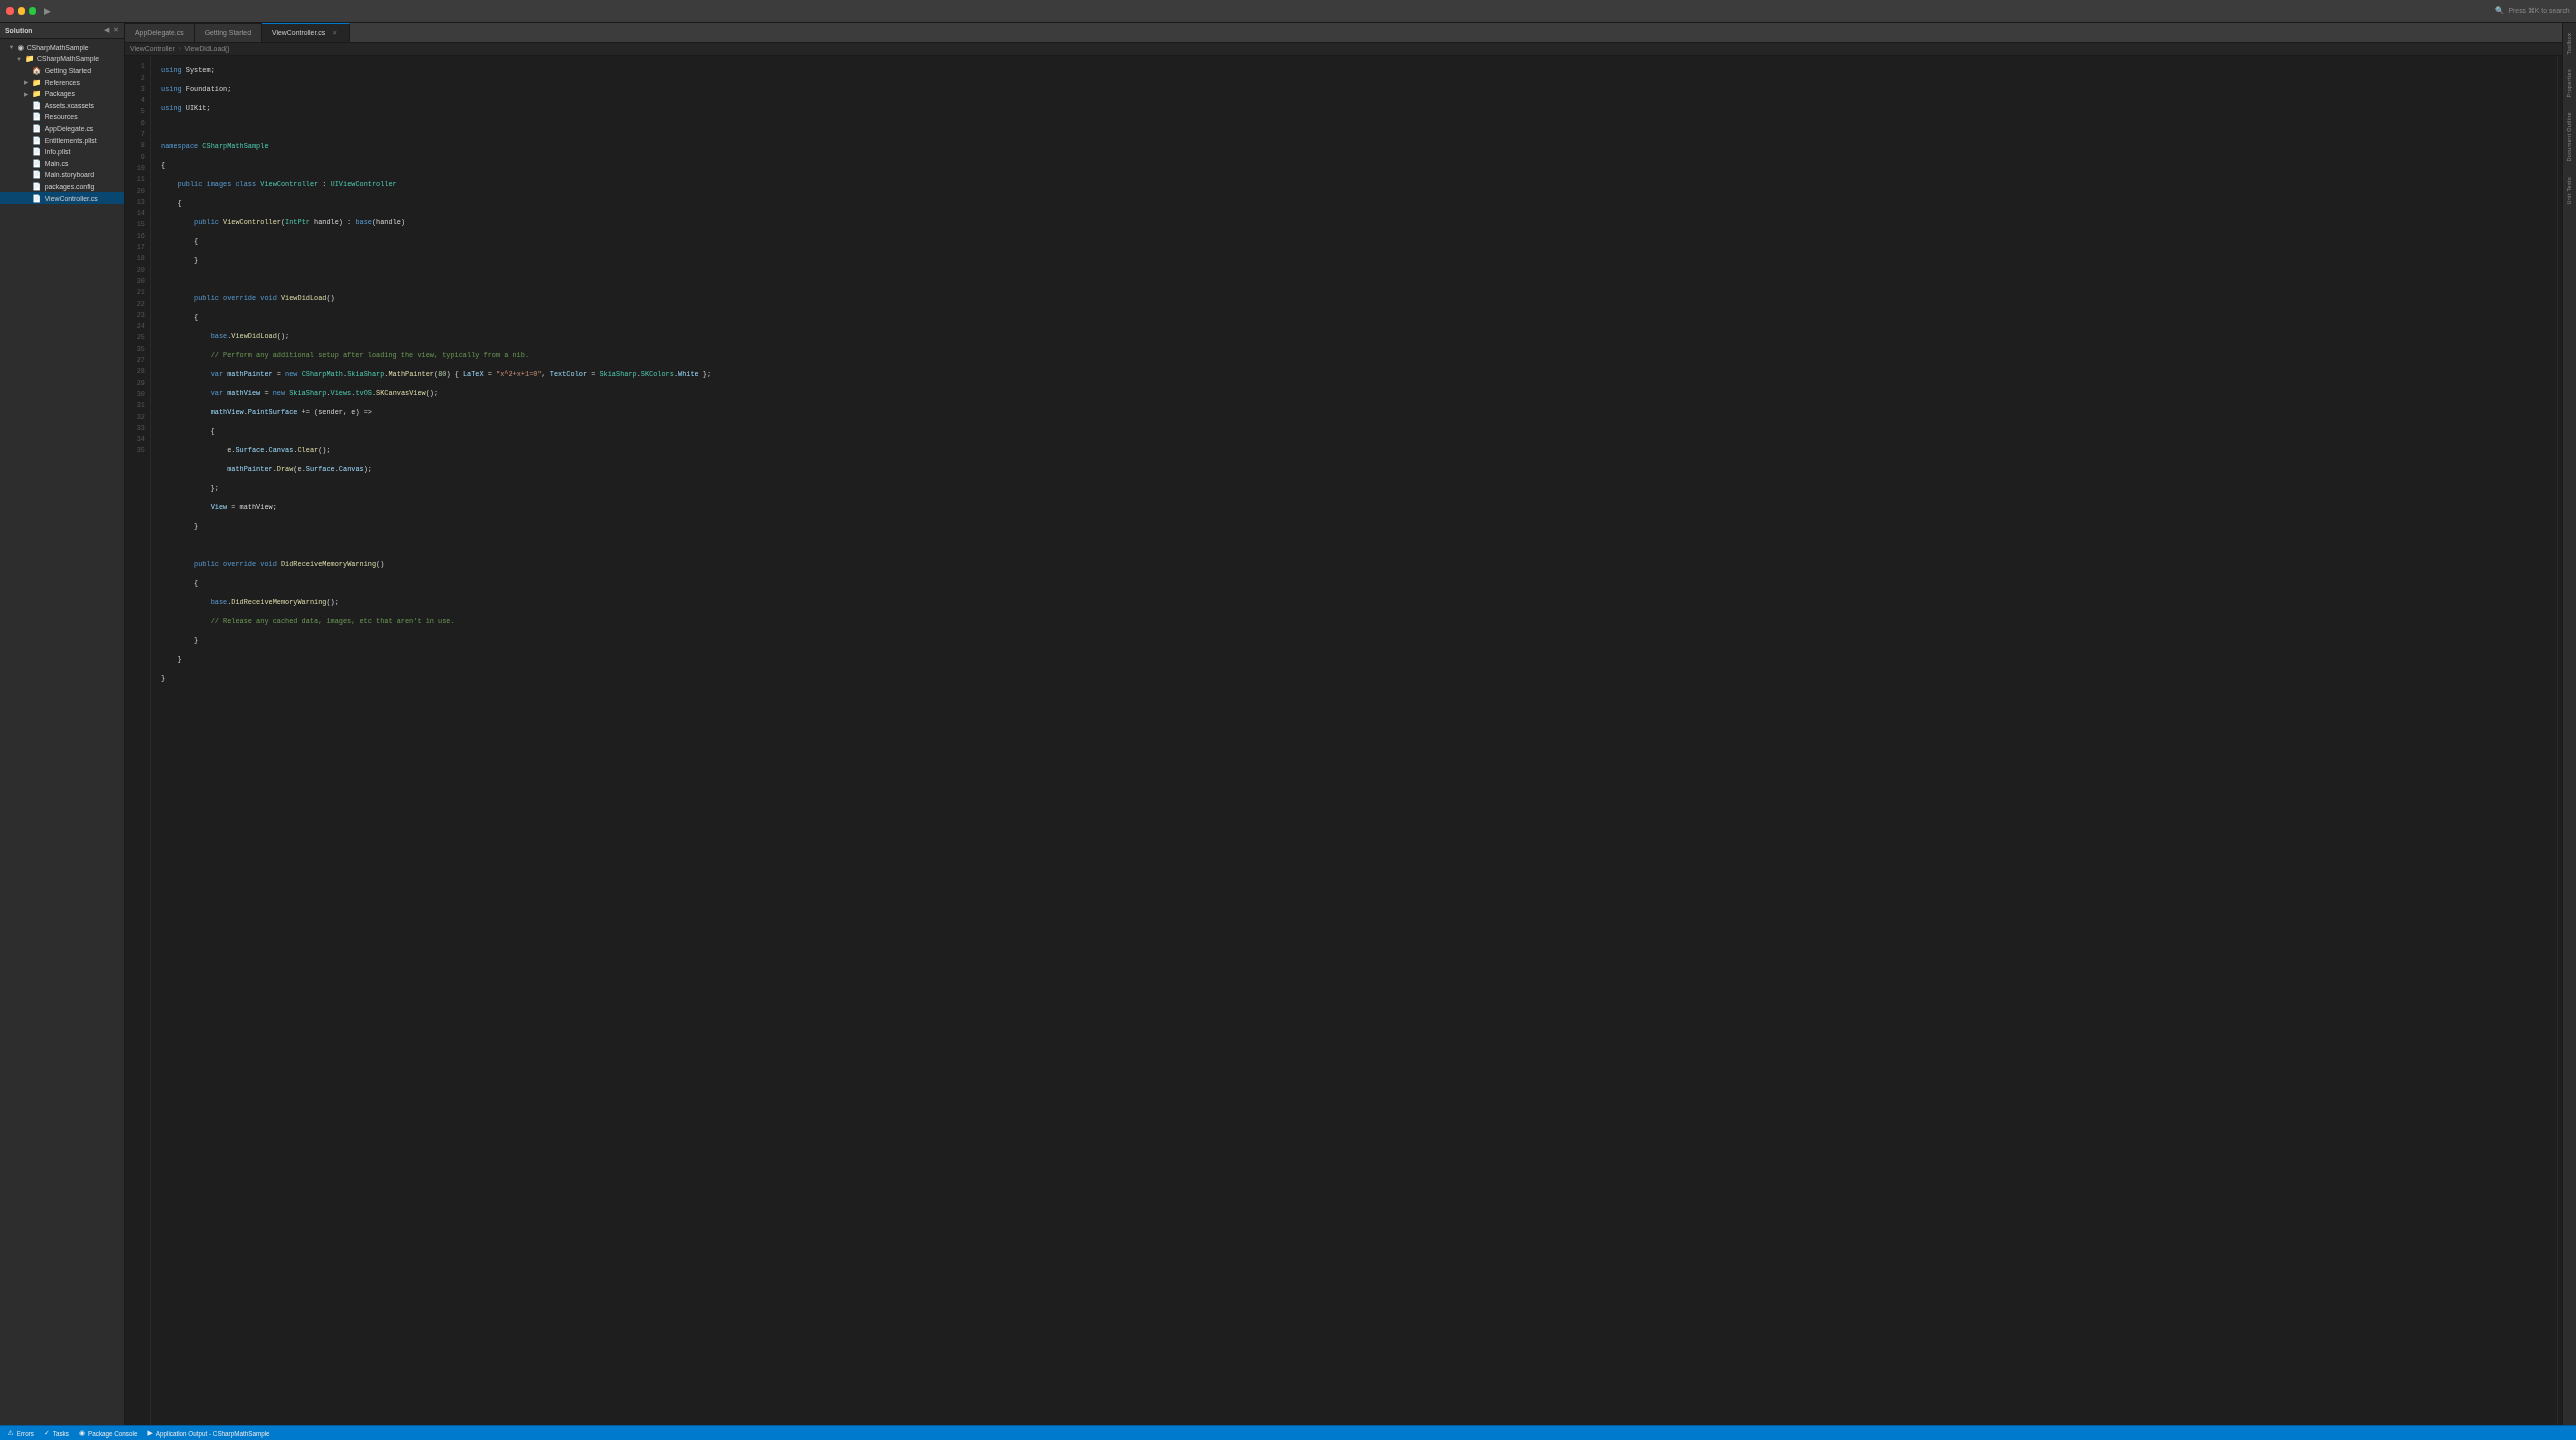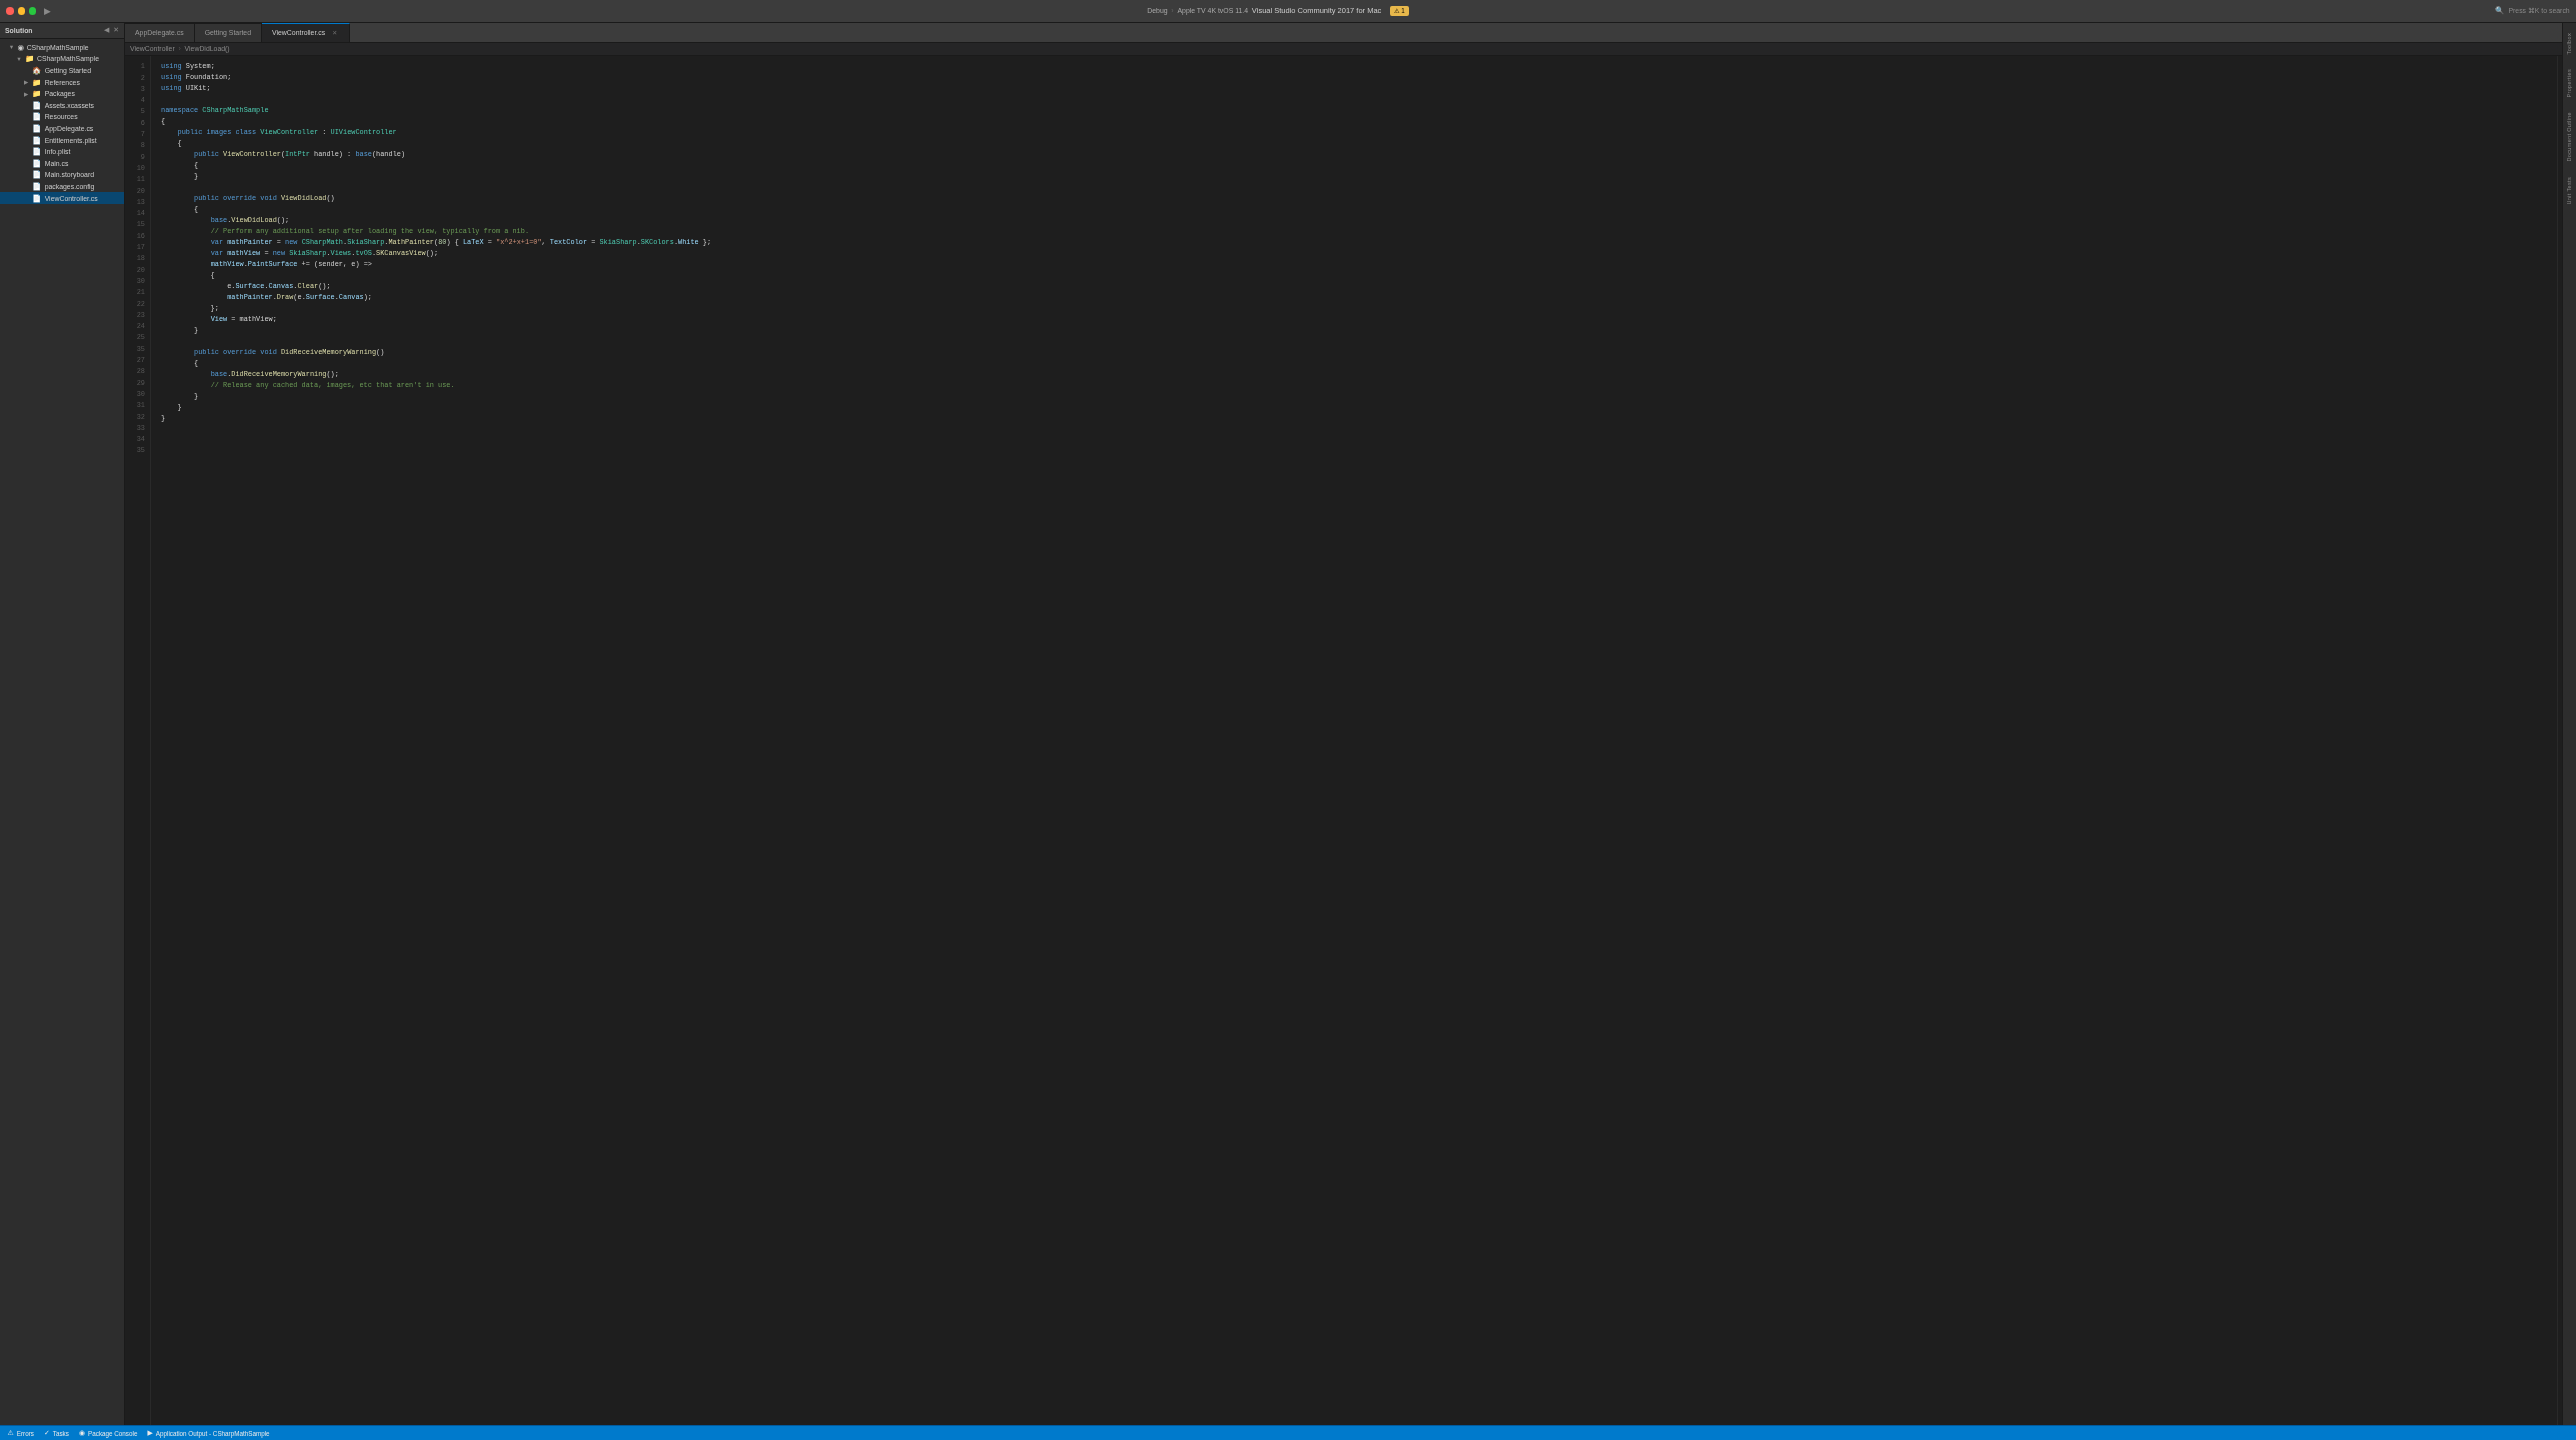--- a/index.html
+++ b/index.html
@@ -231,21 +231,21 @@
       overflow: hidden;
     }
     .line-numbers div { padding-right: 5px; }
 
     .code-content {
       flex: 1;
       padding: 5px 0 5px 10px;
       overflow: auto;
       font-family: 'Menlo', 'Monaco', 'Courier New', monospace;
       font-size: 6.9px;
-      line-height: 11px;
+      line-height: 19px;
       color: #d4d4d4;
       white-space: pre;
     }
 
     
     .kw { color: #569cd6; }
     .type { color: #4ec9b0; }
     .string { color: #ce9178; }
     .comment { color: #6a9955; }
     .num { color: #b5cea8; }
@@ -310,27 +310,20 @@
 </head>
 <body>
 
 <div class="titlebar">
   <div class="titlebar-traffic">
     <div class="traffic-btn traffic-red"></div>
     <div class="traffic-btn traffic-yellow"></div>
     <div class="traffic-btn traffic-green"></div>
   </div>
   <span class="titlebar-play">▶</span>
-  <div class="titlebar-breadcrumb">
-    <span>Debug</span>
-    <span class="separator">›</span>
-    <span>Apple TV 4K tvOS 11.4</span>
-    <span class="app-title">Visual Studio Community 2017 for Mac</span>
-    <span class="titlebar-warning">⚠ 1</span>
-  </div>
   <div class="titlebar-search">
     <span class="search-icon">🔍</span>
     <span>Press ⌘K to search</span>
   </div>
 </div>
 
 <div class="main-layout">
 
   <div class="sidebar">
     <div class="sidebar-header">

